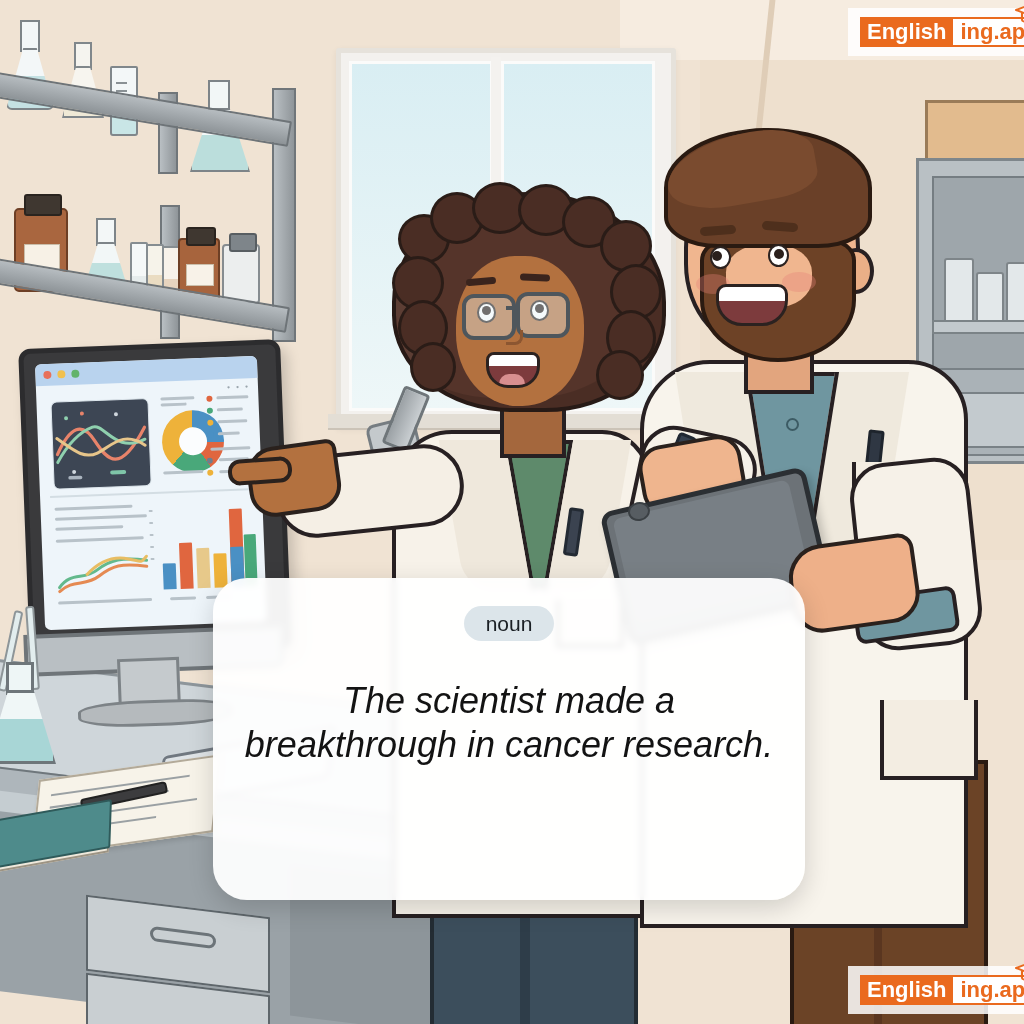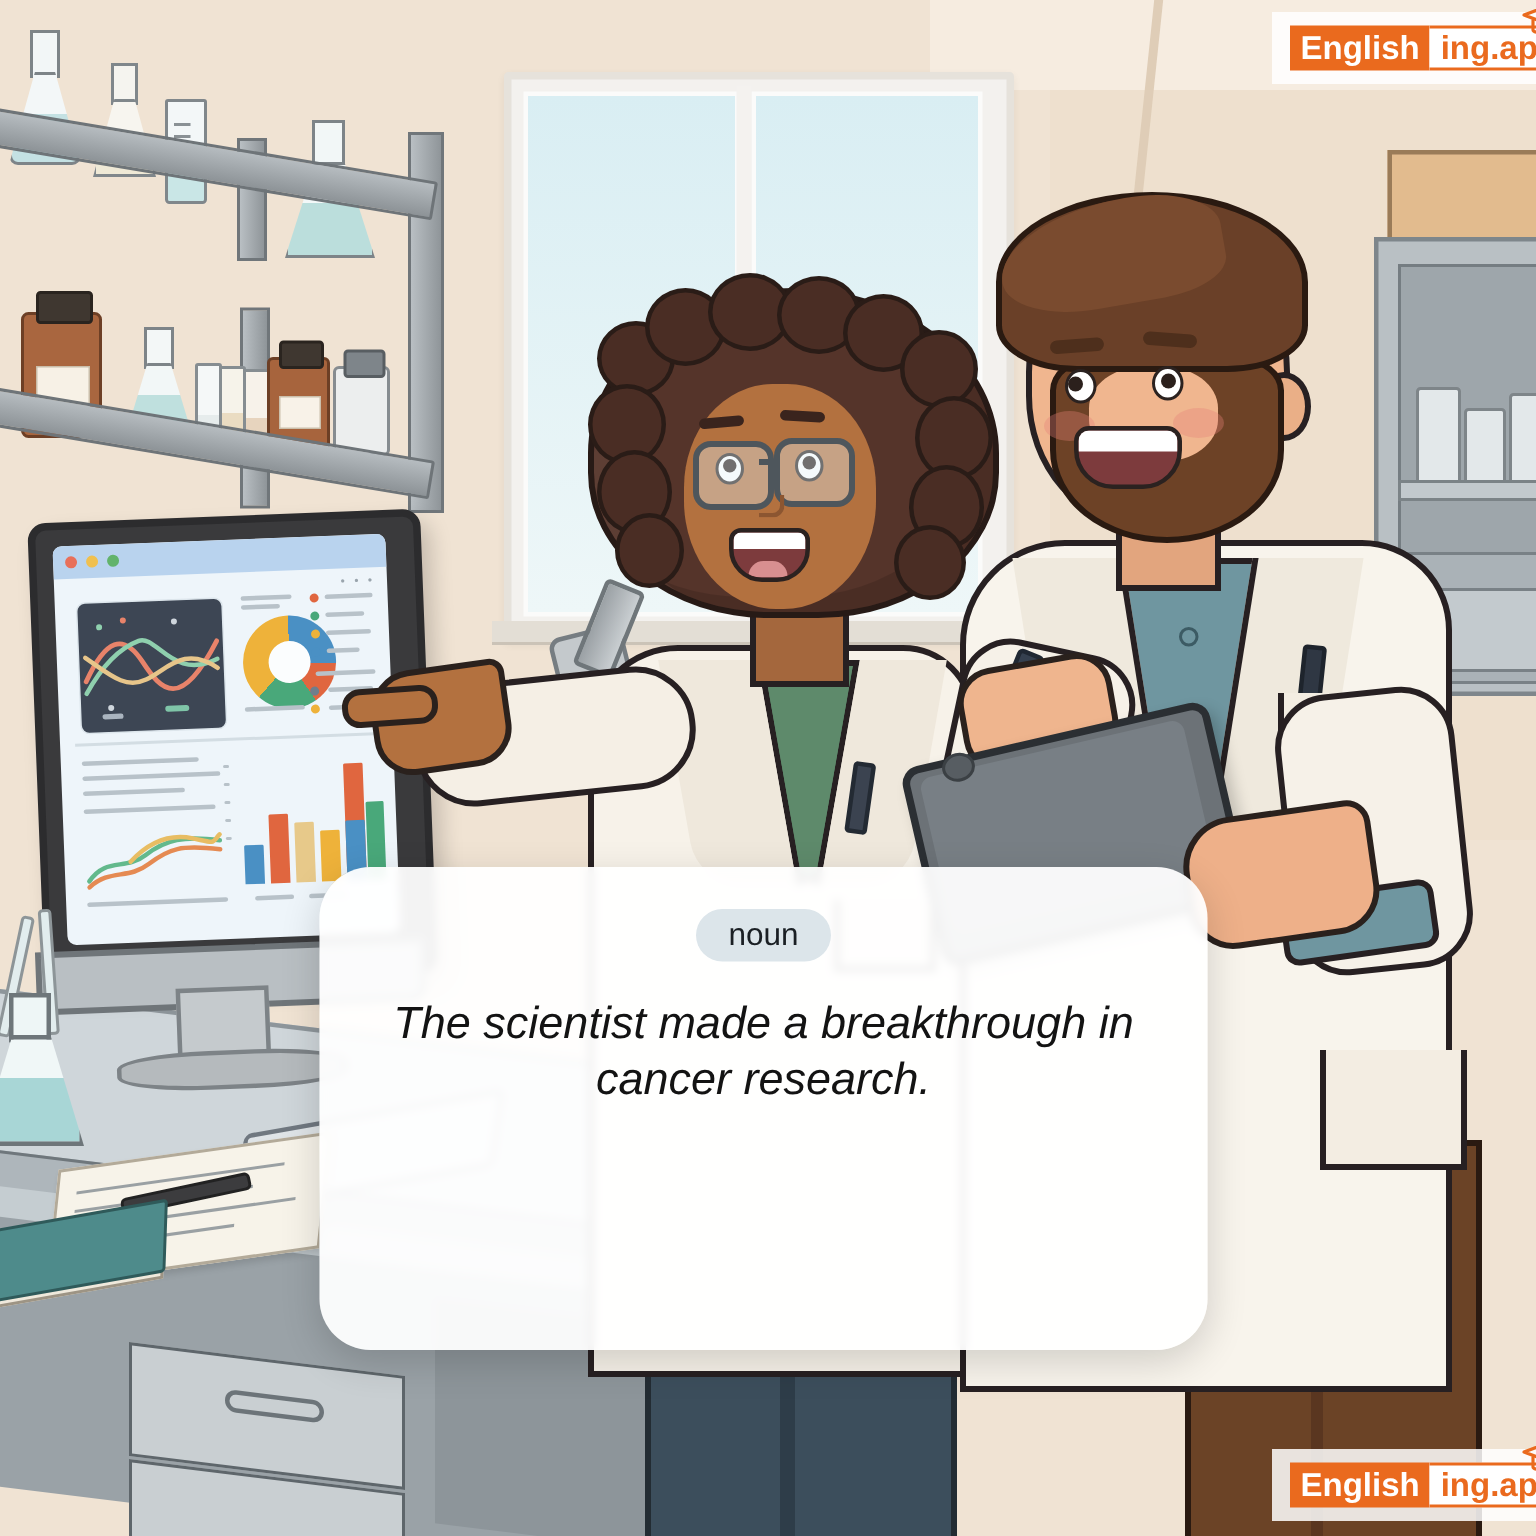--- a/index.html
+++ b/index.html
@@ -311,21 +311,21 @@
   }
   .pos-badge{
     margin-top:12px;background:#dce5ea;color:#1a1f24;
     font-size:21px;padding:6px 22px;border-radius:20px;line-height:1.1;
   }
   .definition{
     margin-top:22px;font-size:30px;color:#131313;text-align:center;
     line-height:1.22;max-width:520px;
   }
   .example{
-    margin-top:24px;font-size:30px;font-style:italic;color:#131313;
+    margin-top:38px;font-size:36px;font-style:italic;color:#131313;
     text-align:center;line-height:1.22;max-width:540px;font-weight:500;
   }
 
   
   .logo-wrap{background:rgba(255,255,255,.85);padding:9px 12px;}
   .logo-top{left:848px;top:8px;}
   .logo-bot{left:848px;top:966px;}
   .logo{position:relative;display:flex;align-items:stretch;height:30px;}
   .logo-a{background:#ea6a1e;color:#fff;font-size:22px;font-weight:bold;
     padding:1px 7px 2px 7px;display:flex;align-items:center;line-height:1;}

